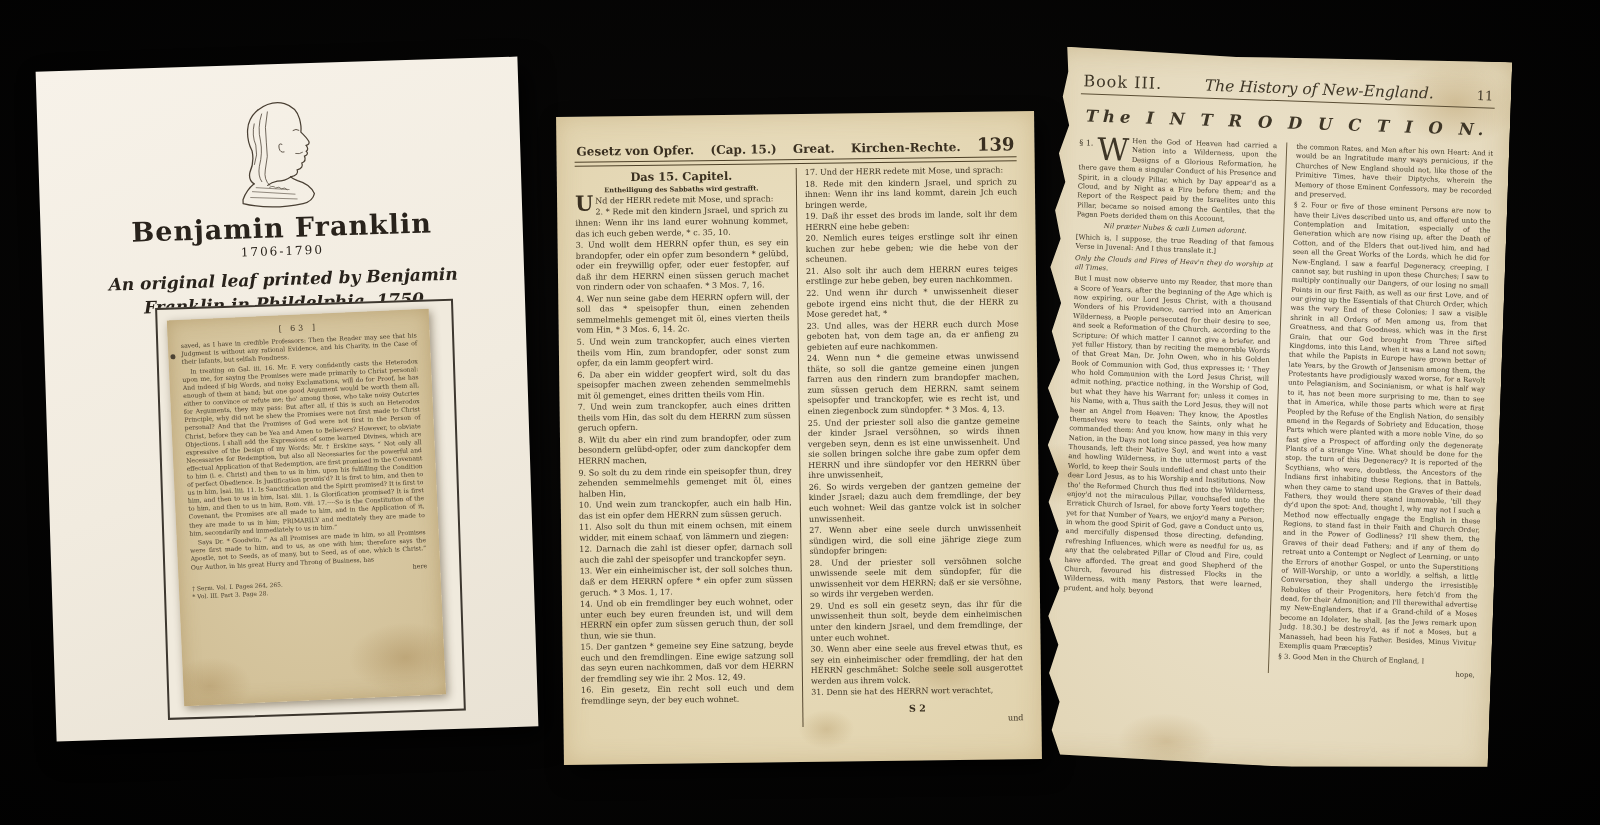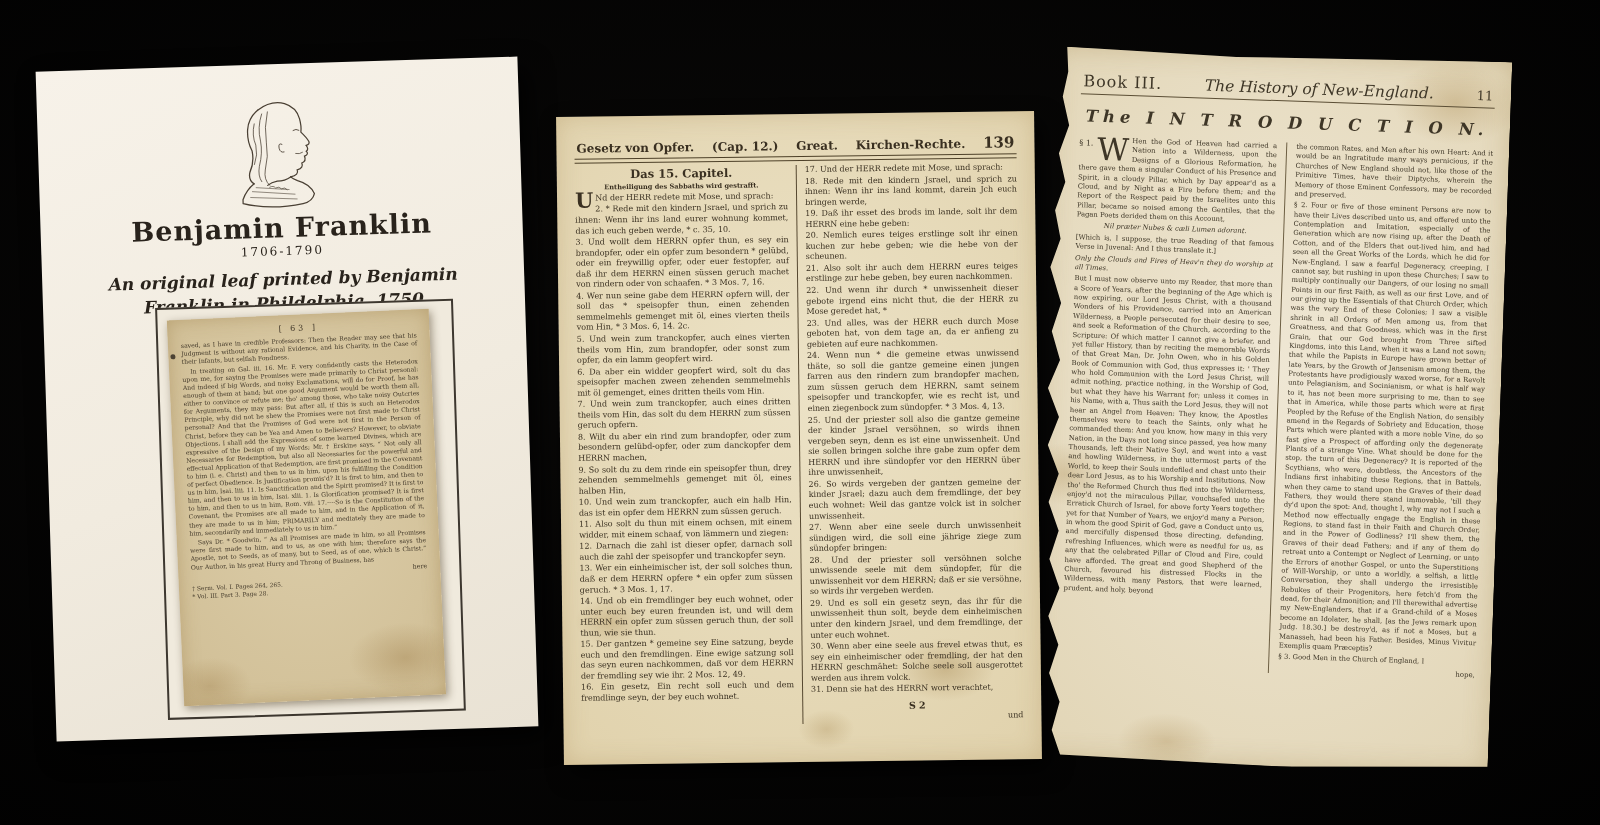--- a/index.html
+++ b/index.html
@@ -33,21 +33,21 @@
   
   .gpage{position:absolute;left:560px;top:114px;width:478px;height:648px;
     background:
       radial-gradient(ellipse 70px 45px at 80% 86%,rgba(165,135,80,.4),transparent 70%),
       radial-gradient(ellipse 50px 35px at 10% 78%,rgba(165,135,80,.35),transparent 70%),
       radial-gradient(ellipse 40px 28px at 55% 95%,rgba(165,135,80,.3),transparent 70%),
       radial-gradient(ellipse 520px 640px at 50% 42%,#ece2c6,#ddcda4 96%);
     transform:rotate(-.7deg);box-shadow:7px 10px 22px rgba(0,0,0,.8), inset 0 0 24px rgba(150,115,55,.25);
     padding:22px 18px 0;box-sizing:border-box;color:#3a3021;}
   .ghead{display:flex;justify-content:space-between;align-items:baseline;font-weight:bold;font-size:12px;padding:0 2px;}
-  .ghead .gh-page{font-size:15px;}
+  .ghead .gh-page{font-size:18px;}
   .grule{height:3px;border-top:1.6px solid #4d4028;border-bottom:.9px solid #4d4028;margin-top:2px;}
   .gcols{display:flex;margin-top:4px;}
   .gcol{width:50%;font-size:8px;line-height:1.32;text-align:justify;box-sizing:border-box;}
   .gcol-left{padding-right:8px;}
   .gcol-right{padding-left:8px;border-left:1px solid #564830;}
   .gchapter{text-align:center;font-weight:bold;font-size:11.5px;margin:1px 0 0;}
   .gsub{text-align:center;font-weight:bold;font-size:6.6px;margin:1px 0 2px;}
   .gcol p{margin:0 0 1px;}
   .init-verse::first-letter{float:left;font-size:2.6em;line-height:.72;padding-right:2px;font-weight:bold;}
   .gsig{text-align:center;font-weight:bold;font-size:9.5px;margin-top:5px;}
@@ -124,21 +124,21 @@
         <p>† Serm. Vol. I. Pages 264, 265.</p>
             <p>* Vol. III. Part 3. Page 28.</p>
           </div>
       </div>
     </div>
   </div>
 
   <div class="gpage">
     <div class="ghead">
       <span>Gesetz von Opfer.</span>
-      <span>(Cap. 12.)</span>
+      <span>(Cap. 15.)</span>
       <span>Great.</span>
       <span>Kirchen-Rechte.</span>
       <span class="gh-page">139</span>
     </div>
     <div class="grule"></div>
     <div class="gcols">
       <div class="gcol gcol-left">
         <p class="gchapter">Das 15. Capitel.</p>
         <p class="gsub">Entheiligung des Sabbaths wird gestrafft.</p>
         <div>

